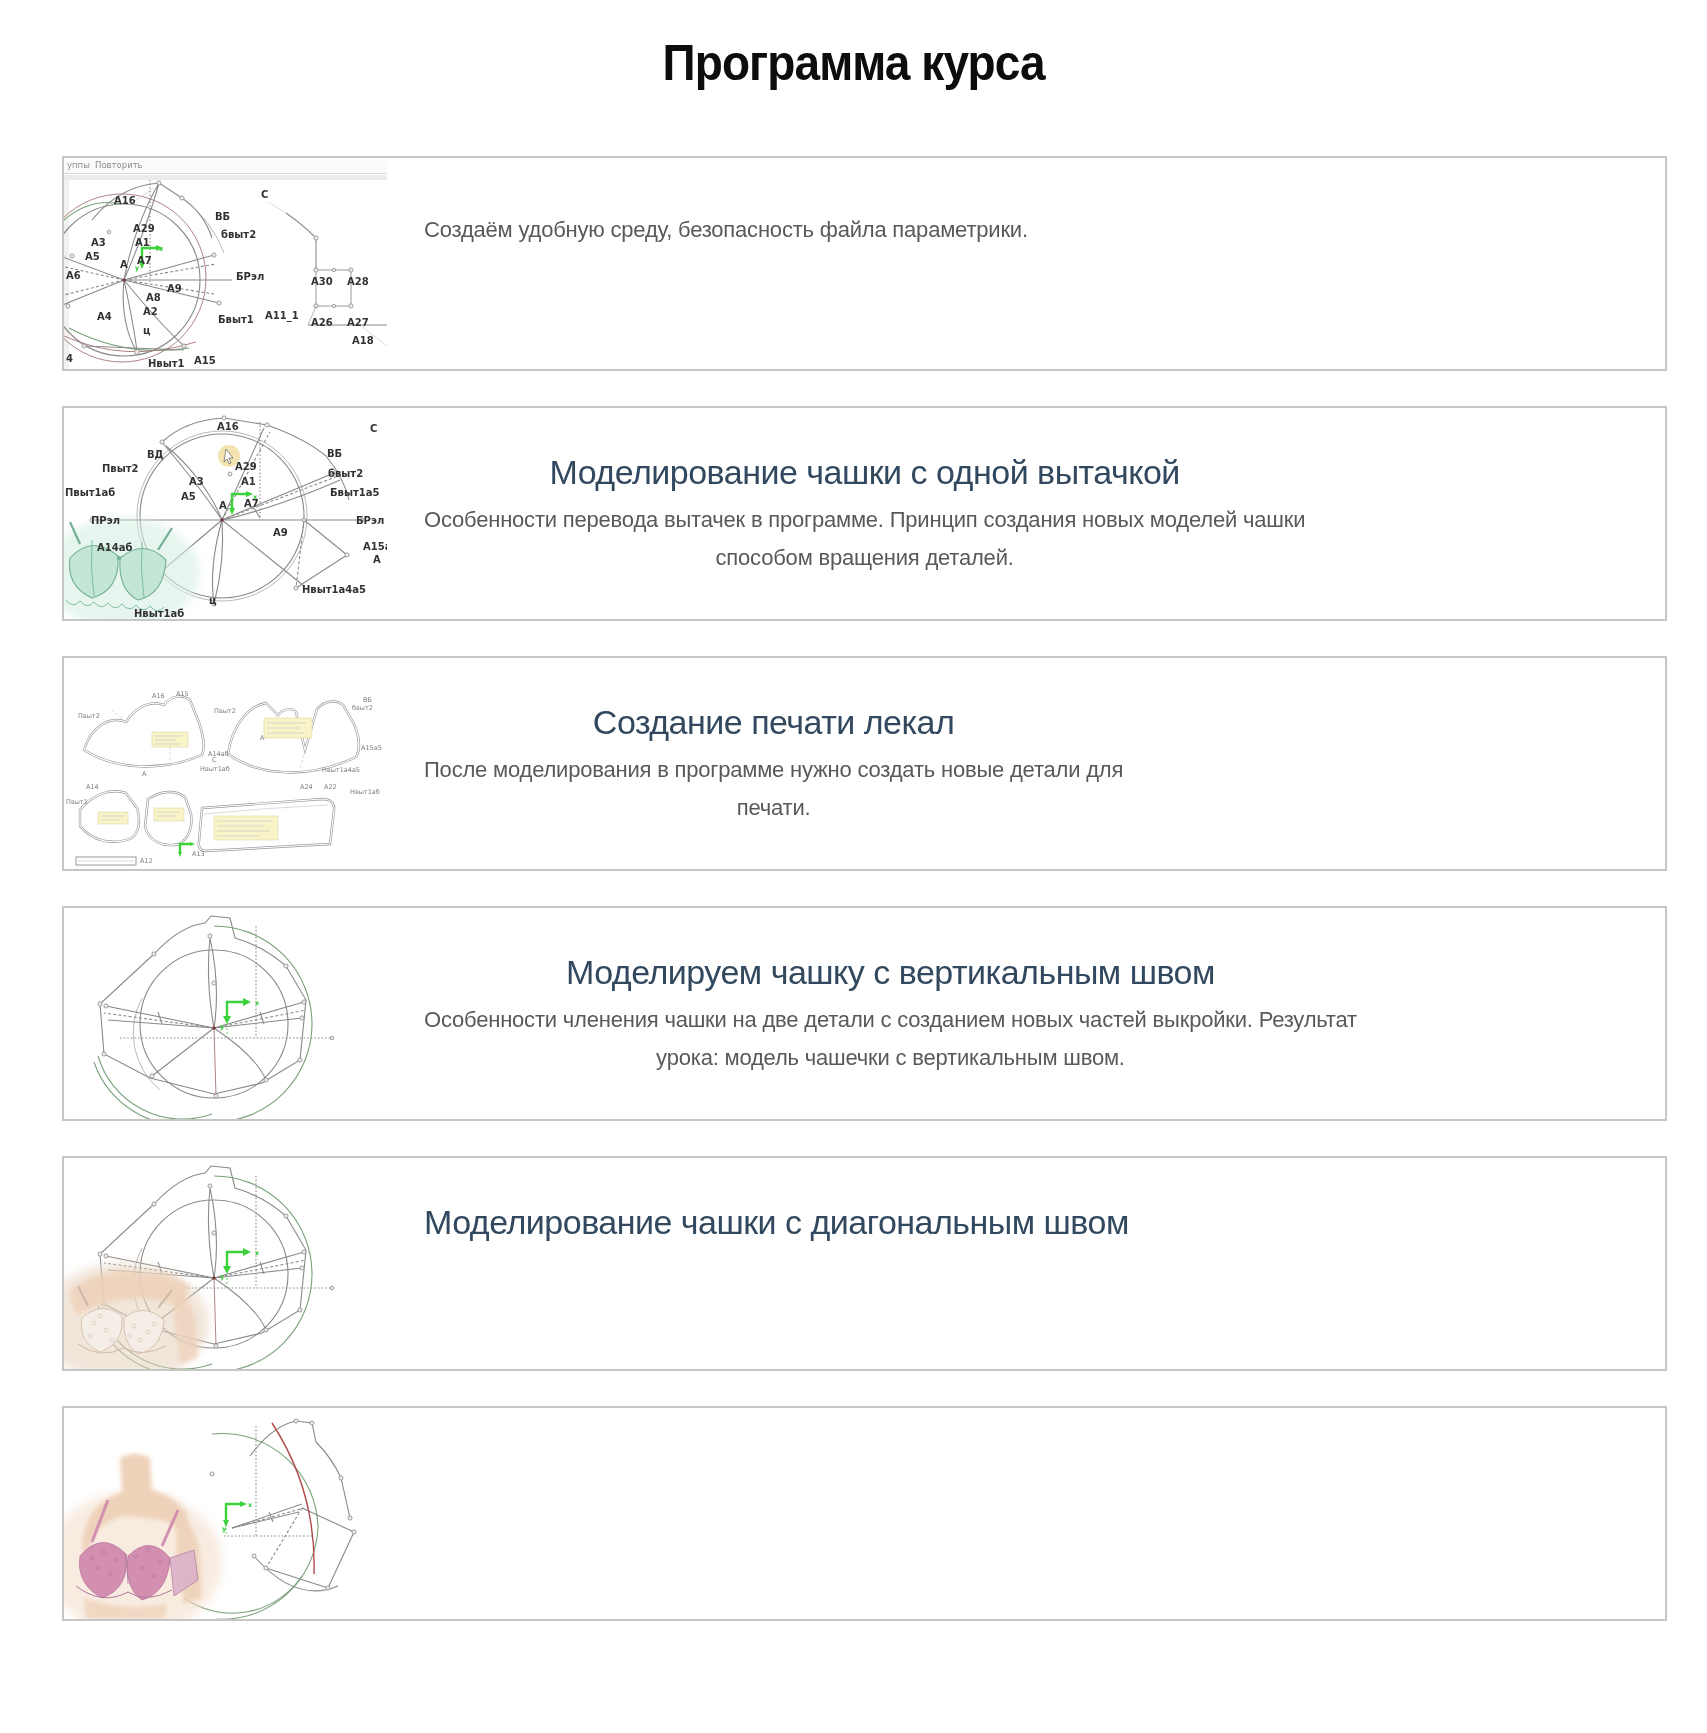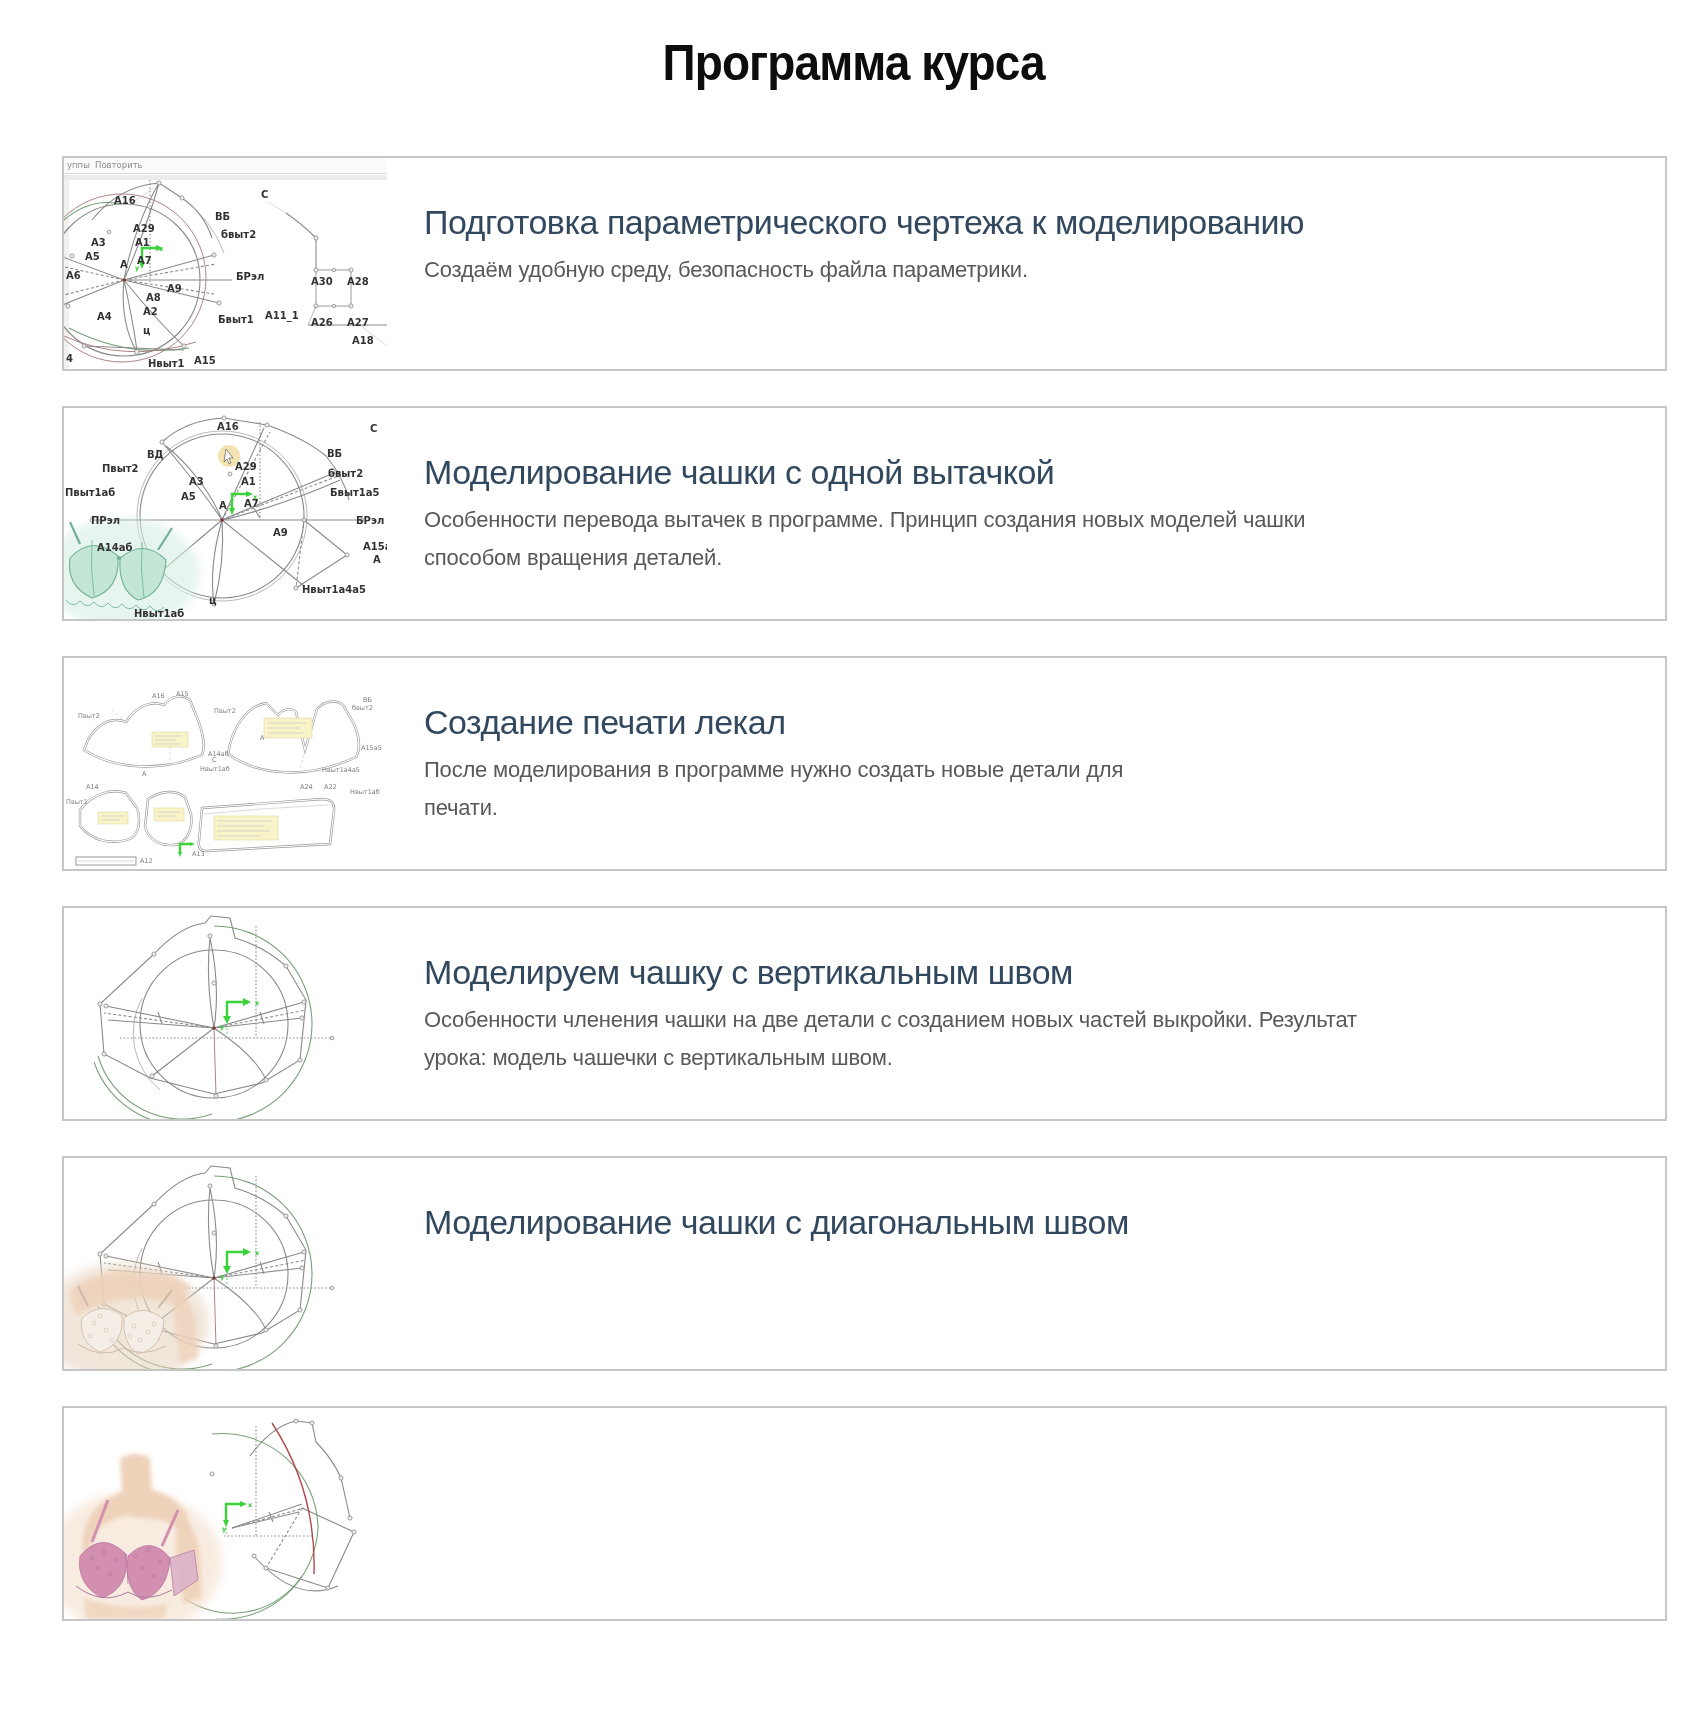--- a/index.html
+++ b/index.html
@@ -5,21 +5,21 @@
   html,body{margin:0;padding:0;}
   body{
     width:1707px;height:1733px;background:#fff;overflow:hidden;
     font-family:"Liberation Sans",sans-serif;
   }
   .page-title{
     margin:34px 0 0;text-align:center;font-size:50px;font-weight:700;
     color:#0d0d0d;letter-spacing:-1px;
   }
   .page-title>span{display:inline-block;transform:scaleX(.92);}
-  .cards{margin:64px 40px 0 62px;}
+  .cards{margin:64px 40px 0 62px;text-align:center;}
   .card{
     display:flex;height:211px;border:2px solid #c6c6c6;background:#fff;
     margin-bottom:35px;box-sizing:content-box;
   }
   .fig{width:323px;height:211px;flex:0 0 auto;display:block;background:#fff;}
   .txt{padding:44px 40px 0 37px;min-width:0;}
   .card-title{
     margin:0;font-size:34px;font-weight:400;color:#31485e;
     letter-spacing:-.5px;line-height:1.18;
   }
@@ -198,21 +198,20 @@
         <text x="283" y="168" class="fl">А27</text>
         <text x="79" y="176" class="fl">ц</text>
         <text x="288" y="186" class="fl">А18</text>
         <text x="2" y="204" class="fl">4</text>
         <text x="84" y="209" class="fl">Нвыт1</text>
         <text x="130" y="206" class="fl">А15</text>
         <text x="95" y="93" class="fl gx">x</text>
         <text x="71" y="112" class="fl gx">y</text>
       </svg>
     <div class="txt">
-      <h2 class="card-title">Подготовка параметрического чертежа к моделированию</h2>
       <p class="card-desc">Создаём удобную среду, безопасность файла параметрики.</p>
     </div>
   </div>
 
   <div class="card">
     <svg class="fig" viewBox="0 0 323 211">
       <rect width="323" height="211" fill="#fff"></rect>
       <circle class="lg" cx="158" cy="108" r="82"></circle>
       <circle class="lg2" cx="158" cy="108" r="85"></circle>
       <path class="lg" d="M98,34 Q122,12 160,10 L203,17"></path>

